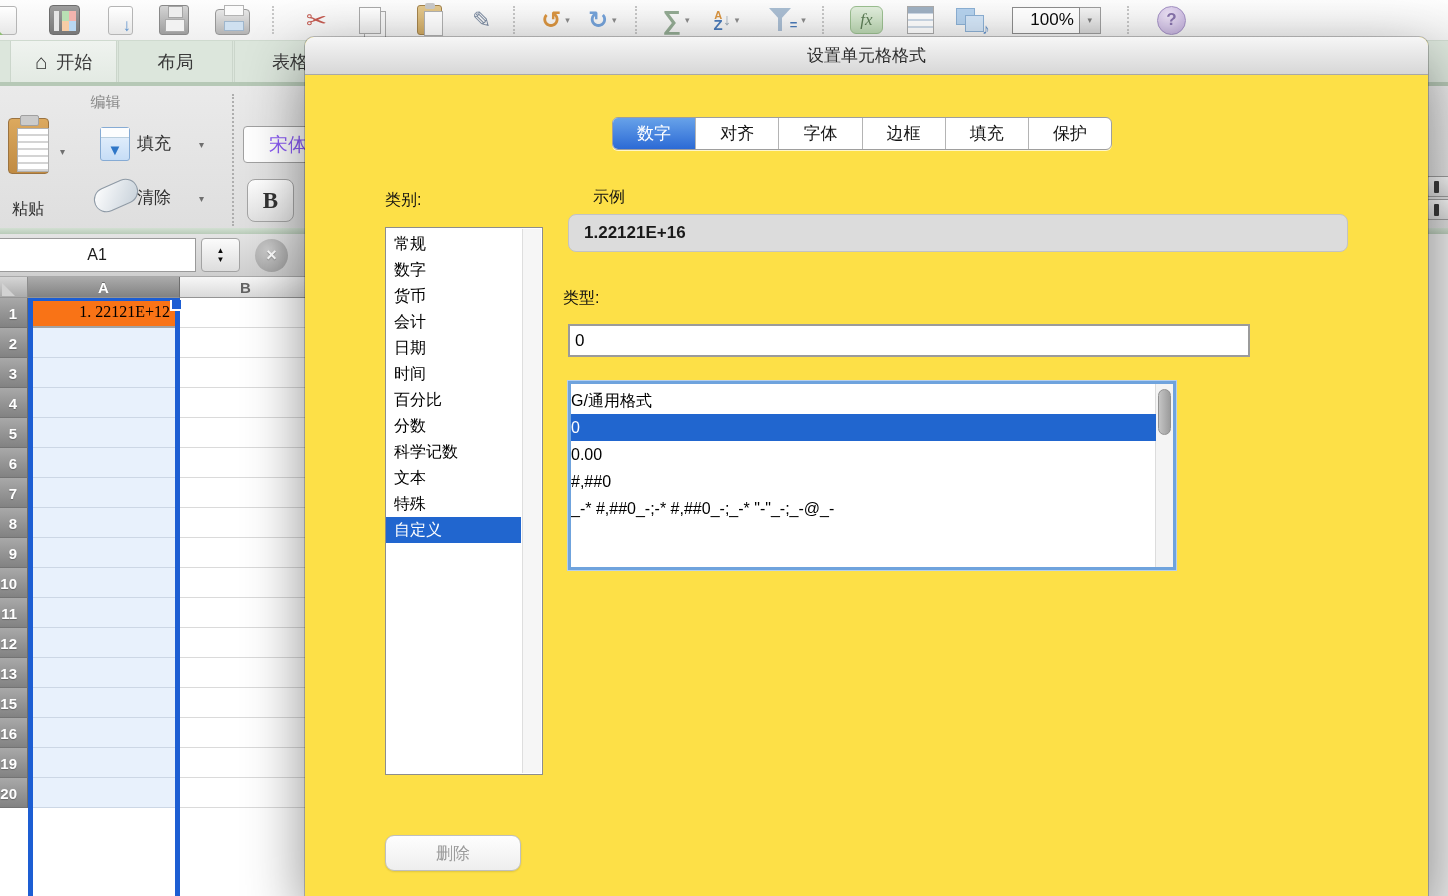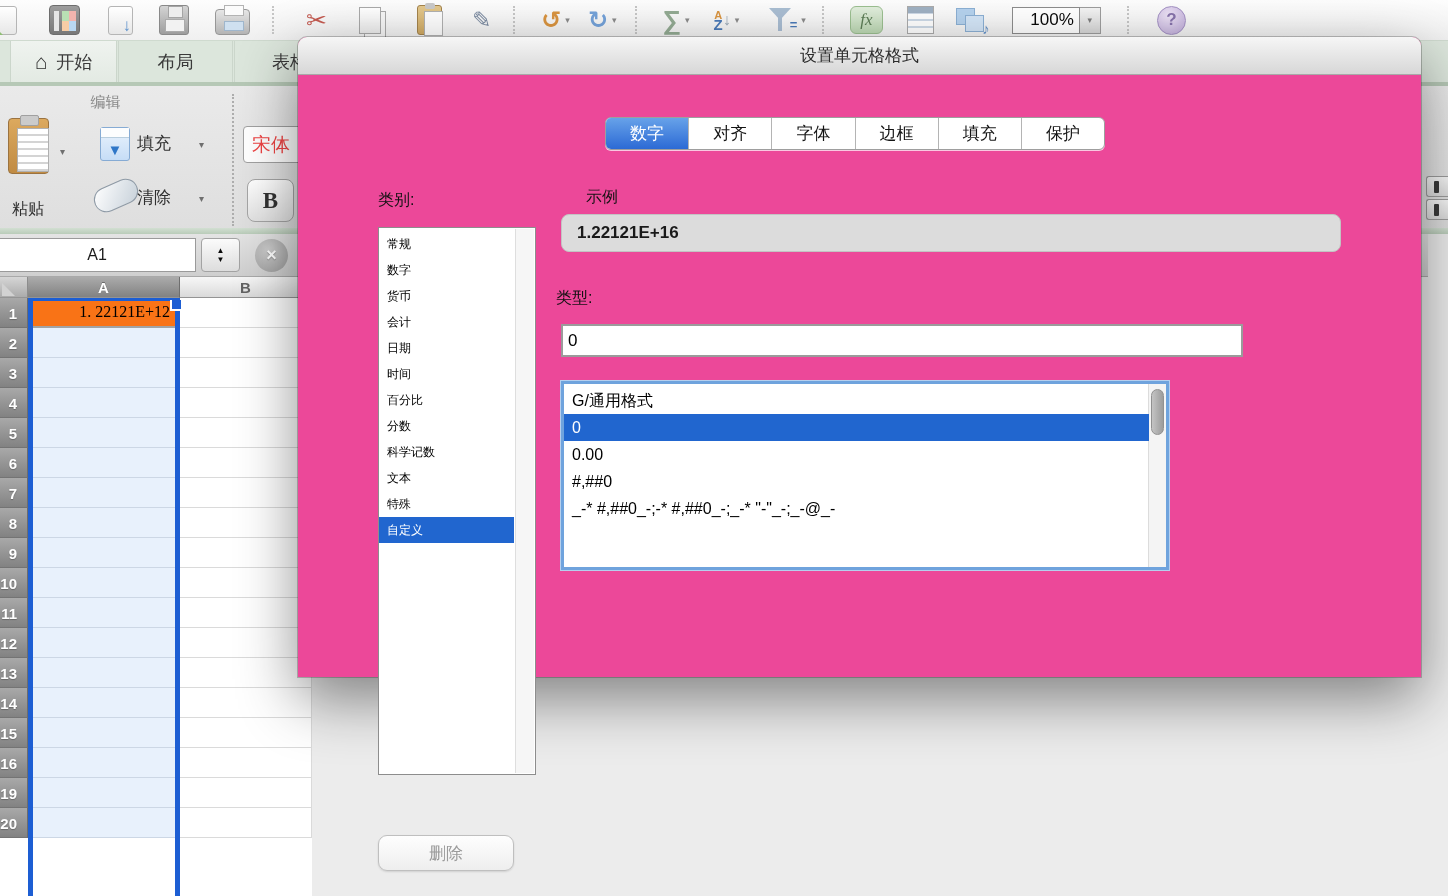--- a/index.html
+++ b/index.html
@@ -70,21 +70,21 @@
   .paste-label{position:absolute;left:0px;top:113px;width:56px;text-align:center;font-size:16px;color:#2f2f2f}
   .rcaret{position:absolute;font-size:10px;color:#6f6f6f}
   .fill-icon{position:absolute;left:100px;top:41px;width:30px;height:34px;background:linear-gradient(#eaf3fd,#c6ddf6);border:1px solid #86abd4;border-radius:3px;display:flex;align-items:flex-end;justify-content:center}
   .fill-icon:before{content:"";position:absolute;left:0;right:0;top:0;height:9px;background:#fcfdfe;border-bottom:1px solid #b9cede}
   .fill-icon .arr{color:#2f77c8;font-size:15px;line-height:20px}
   .fill-label,.clear-label{position:absolute;font-size:17px;color:#2f2f2f}
   .fill-label{left:137px;top:46px}
   .clear-label{left:137px;top:100px}
   .eraser{position:absolute;left:93px;top:97px;width:46px;height:25px;border-radius:13px;background:linear-gradient(135deg,#ffffff,#c6d0d9);border:1px solid #8e9aa6;transform:rotate(-24deg)}
   .rdivider{position:absolute;left:232px;top:8px;height:132px;border-left:2px dotted #aeaeae}
-  .fontbox{position:absolute;left:243px;top:40px;width:72px;height:37px;background:#fff;border:1px solid #a1a1a1;border-radius:4px;font-size:19px;color:#ef4444;display:flex;align-items:center;padding-left:8px;font-family:Liberation Sans, sans-serif}
+  .fontbox{position:absolute;left:243px;top:40px;width:72px;height:37px;background:#fff;border:1px solid #a1a1a1;border-radius:4px;font-size:19px;color:#8b5cf6;display:flex;align-items:center;padding-left:25px;font-family:Liberation Sans, sans-serif}
   .boldbtn{position:absolute;left:247px;top:93px;width:47px;height:43px;background:linear-gradient(#ffffff,#e2e2e2);border:1px solid #a5a5a5;border-radius:8px;font-family:"Liberation Serif",serif;font-weight:bold;font-size:23px;color:#333;display:flex;align-items:center;justify-content:center}
   .redge-btn{position:absolute;left:1426px;width:22px;height:21px;background:linear-gradient(#f7f7f7,#dcdcdc);border:1px solid #9c9c9c;border-right:0;border-radius:3px 0 0 3px}
   .redge-btn:after{content:"";position:absolute;left:7px;top:4px;width:5px;height:12px;background:#3a3a3a;border-radius:1px}
 
   
   #formularow{position:absolute;left:0;top:234px;width:1448px;height:43px;background:linear-gradient(#e4e4e4,#cfcfcf);border-bottom:1px solid #a9a9a9}
   .namebox{position:absolute;left:-2px;top:4px;width:198px;height:34px;background:#fff;border:1px solid #9a9a9a;display:flex;align-items:center;justify-content:center;font-size:16px;color:#1c1c1c}
   .stepper{position:absolute;left:201px;top:4px;width:39px;height:34px;background:linear-gradient(#fbfbfb,#dddddd);border:1px solid #a3a3a3;border-radius:4px;display:flex;flex-direction:column;align-items:center;justify-content:center;font-size:8px;line-height:9px;color:#0a0a0a}
   .closebtn{position:absolute;left:255px;top:5px;width:33px;height:33px;border-radius:50%;background:radial-gradient(circle at 40% 32%,#cdcdcd,#9c9c9c);color:#fff;font-size:18px;font-weight:bold;display:flex;align-items:center;justify-content:center;text-shadow:0 1px 1px #8a8a8a}
 
@@ -102,37 +102,37 @@
   .cell-a{width:152px;background:#e8f1fc;border-bottom:1px solid #ccd7e5;font-family:"Liberation Serif","DejaVu Serif",serif;font-size:16px;color:#000;display:flex;align-items:center;justify-content:flex-end;padding-right:10px;flex:none;white-space:nowrap;overflow:hidden}
   .grid-row.selected .cell-a{background:#f97316;border-bottom:2px solid #a3a3a3}
   .cell-b{width:132px;background:#fff;border-bottom:1px solid #dadada;border-right:1px solid #dadada;flex:none}
   .sel-left{position:absolute;left:28px;top:21px;bottom:0;width:5px;background:#1d5ed3}
   .sel-right{position:absolute;left:175px;top:21px;bottom:0;width:5px;background:#1d5ed3}
   .sel-top{position:absolute;left:28px;top:21px;width:152px;height:3px;background:#1d5ed3}
   .fillhandle{position:absolute;left:170px;top:23px;width:11px;height:11px;background:#1d5ed3;border-left:2px solid #fff;border-bottom:2px solid #fff}
   .rsliver{position:absolute;left:1428px;top:234px;width:20px;bottom:0;background:#ececec}
 
   
-  #dialog{position:absolute;left:298px;top:37px;width:1123px;height:640px;background:#ec4899;border-radius:9px 9px 0 0;box-shadow:0 22px 60px rgba(0,0,0,.45),0 0 0 1px rgba(0,0,0,.22)}
+  #dialog{position:absolute;left:305px;top:37px;width:1123px;height:859px;background:#fde047;border-radius:9px 9px 0 0;box-shadow:0 22px 60px rgba(0,0,0,.45),0 0 0 1px rgba(0,0,0,.22)}
   .dtitle{height:38px;background:linear-gradient(#f6f6f6,#d7d7d7);border-bottom:1px solid #a8a8a8;border-radius:9px 9px 0 0;display:flex;align-items:center;justify-content:center;font-size:17px;color:#2c2c2c}
   .segtabs{position:absolute;left:307px;top:80px;width:500px;height:33px;display:flex;border:1px solid #9e9e9e;border-radius:6px;overflow:hidden;background:#fff;box-shadow:0 1px 0 rgba(255,255,255,.7)}
   .seg{flex:1;display:flex;align-items:center;justify-content:center;font-size:17px;color:#141414;border-right:1px solid #b4b4b4}
   .seg:last-child{border-right:0}
   .seg.selected{background:linear-gradient(#67a2e9,#2c6ad5);color:#fff}
   .lbl{position:absolute;font-size:16px;color:#111}
   .catlist{position:absolute;left:80px;top:190px;width:158px;height:548px;background:#fff;border:1px solid #8d8d8d;padding-top:3px;overflow:hidden}
   .catlist:after{content:"";position:absolute;top:1px;bottom:1px;right:1px;width:18px;background:#f6f6f6;border-left:1px solid #dedede}
-  .citem{height:26px;line-height:26px;padding-left:8px;margin-right:21px;font-size:12px;color:#000;white-space:nowrap}
+  .citem{height:26px;line-height:26px;padding-left:8px;margin-right:21px;font-size:16px;color:#000;white-space:nowrap}
   .citem.selected{background:#2166cf;color:#fff}
   .samplebox{position:absolute;left:263px;top:177px;width:780px;height:38px;background:#dcdcdc;border:1px solid #c3c3c3;border-radius:8px;display:flex;align-items:center;padding-left:15px;font-size:17px;font-weight:bold;color:#1a1a1a}
   .typeinput{position:absolute;left:263px;top:287px;width:682px;height:33px;background:#fff;border:2px solid #9b9b9b;font-size:17px;padding-left:5px;font-family:"Liberation Sans","DejaVu Sans",sans-serif;color:#000}
   .formatlist{position:absolute;left:263px;top:344px;width:608px;height:189px;background:#fff;border:3px solid #6fa3dd;box-shadow:0 0 0 1px #b5cfee;padding-top:3px;overflow:hidden}
   .formatlist:before{content:"";position:absolute;top:0;bottom:0;right:0;width:17px;background:#f4f4f4;border-left:1px solid #dcdcdc}
   .flthumb{position:absolute;right:2px;top:5px;width:13px;height:46px;background:linear-gradient(90deg,#c4c4c4,#9c9c9c);border:1px solid #919191;border-radius:7px;z-index:2}
-  .fitem{height:27px;line-height:27px;padding-left:8px;margin-right:17px;font-size:16px;color:#000;white-space:nowrap;overflow:hidden;position:relative;z-index:1}
+  .fitem{height:27px;line-height:27px;margin-right:17px;font-size:16px;color:#000;white-space:nowrap;overflow:hidden;position:relative;z-index:1}
   .fitem.selected{background:#2166cf;color:#fff}
   .delbtn{position:absolute;left:80px;top:798px;width:136px;height:36px;border-radius:9px;background:linear-gradient(#fefefe,#eeeeee);border:1px solid #bfbfbf;color:#9b9b9b;font-size:17px;display:flex;align-items:center;justify-content:center;box-shadow:0 1px 2px rgba(0,0,0,.12)}
 </style>
 </head>
 <body>
 
 <div id="toolbar">
   <div class="ticon paper i-new"></div>
   <div class="ticon i-gallery"></div>
   <div class="ticon paper i-open"></div>
@@ -309,27 +309,20 @@
     </div>
       <div class="grid-row">
       <div class="rowhdr">
           <span>13</span>
         </div>
       <div class="cell-a"></div>
       <div class="cell-b"></div>
     </div>
       <div class="grid-row">
       <div class="rowhdr">
-          <span>14</span>
-        </div>
-      <div class="cell-a"></div>
-      <div class="cell-b"></div>
-    </div>
-      <div class="grid-row">
-      <div class="rowhdr">
           <span>15</span>
         </div>
       <div class="cell-a"></div>
       <div class="cell-b"></div>
     </div>
       <div class="grid-row">
       <div class="rowhdr">
           <span>16</span>
         </div>
       <div class="cell-a"></div>

